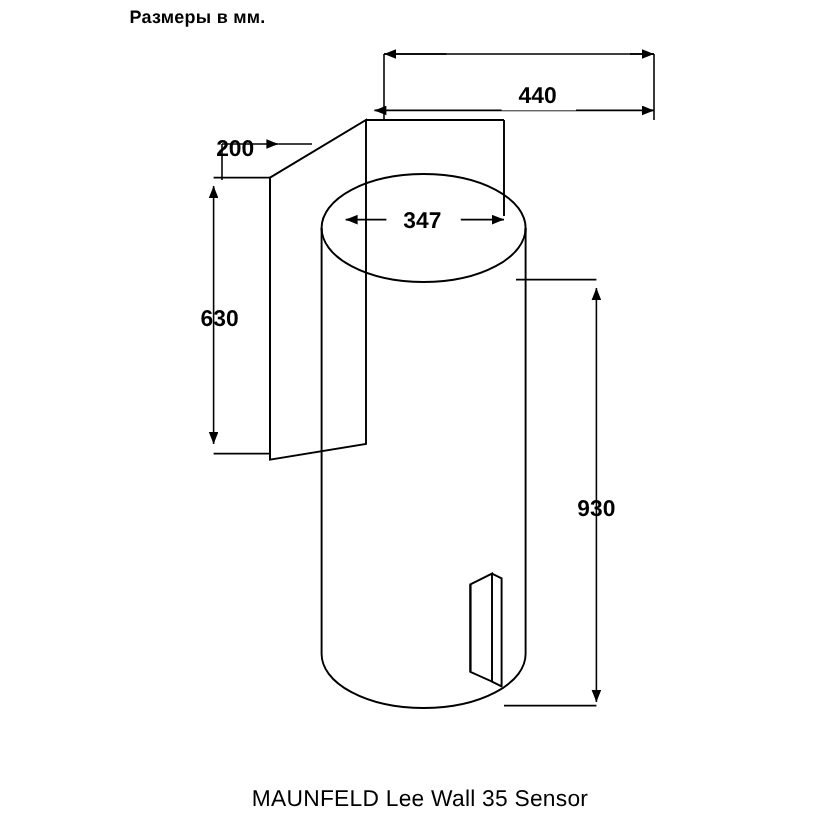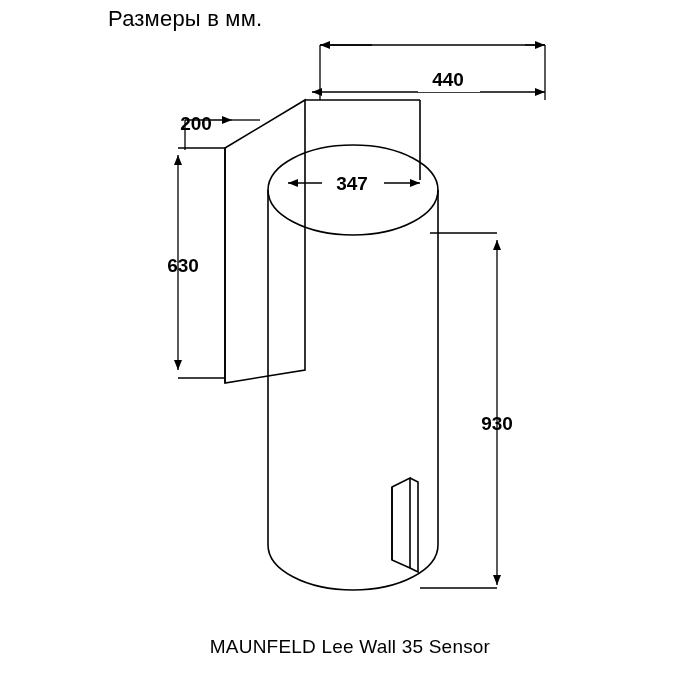--- a/index.html
+++ b/index.html
@@ -19,29 +19,29 @@
     position: absolute;
     left: 0;
     top: 0;
     width: 700px;
     height: 700px;
   }
   .title-text {
     position: absolute;
     left: 108px;
     top: 6px;
-    font-size: 22px;
-    font-weight: normal;
+    font-size: 15px;
+    font-weight: bold;
     letter-spacing: 0.2px;
     white-space: nowrap;
   }
   .caption-text {
     position: absolute;
     left: 0;
-    top: 636px;
+    top: 656px;
     width: 700px;
     text-align: center;
     font-size: 19px;
     letter-spacing: 0.2px;
     white-space: nowrap;
   }
   svg {
     position: absolute;
     left: 0;
     top: 0;

